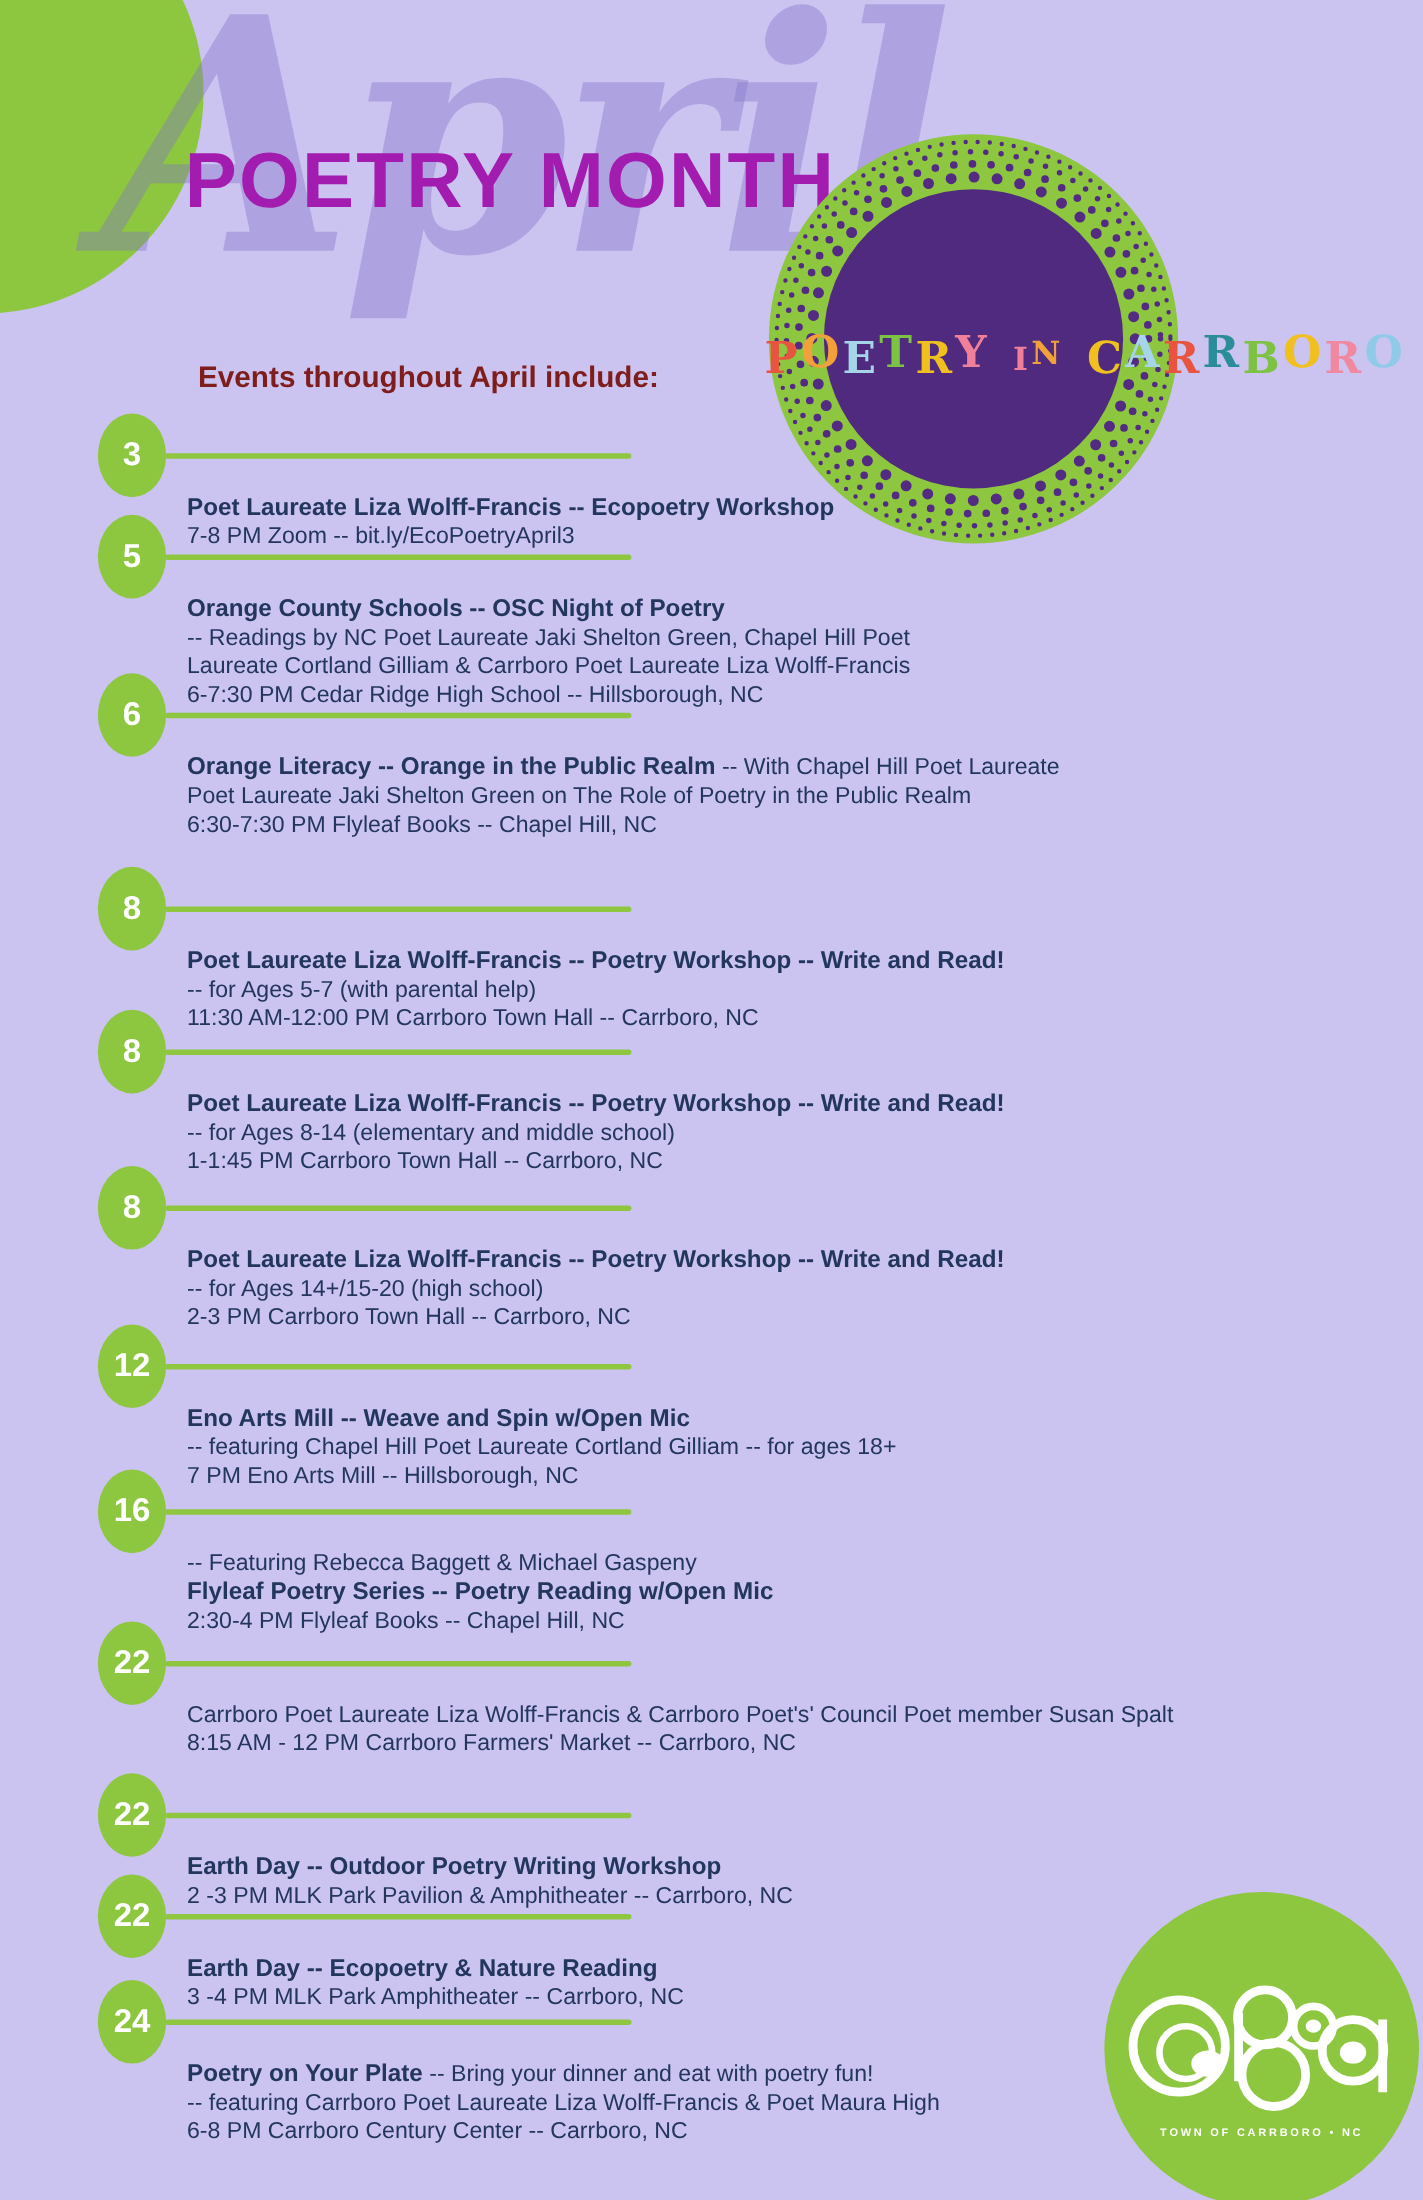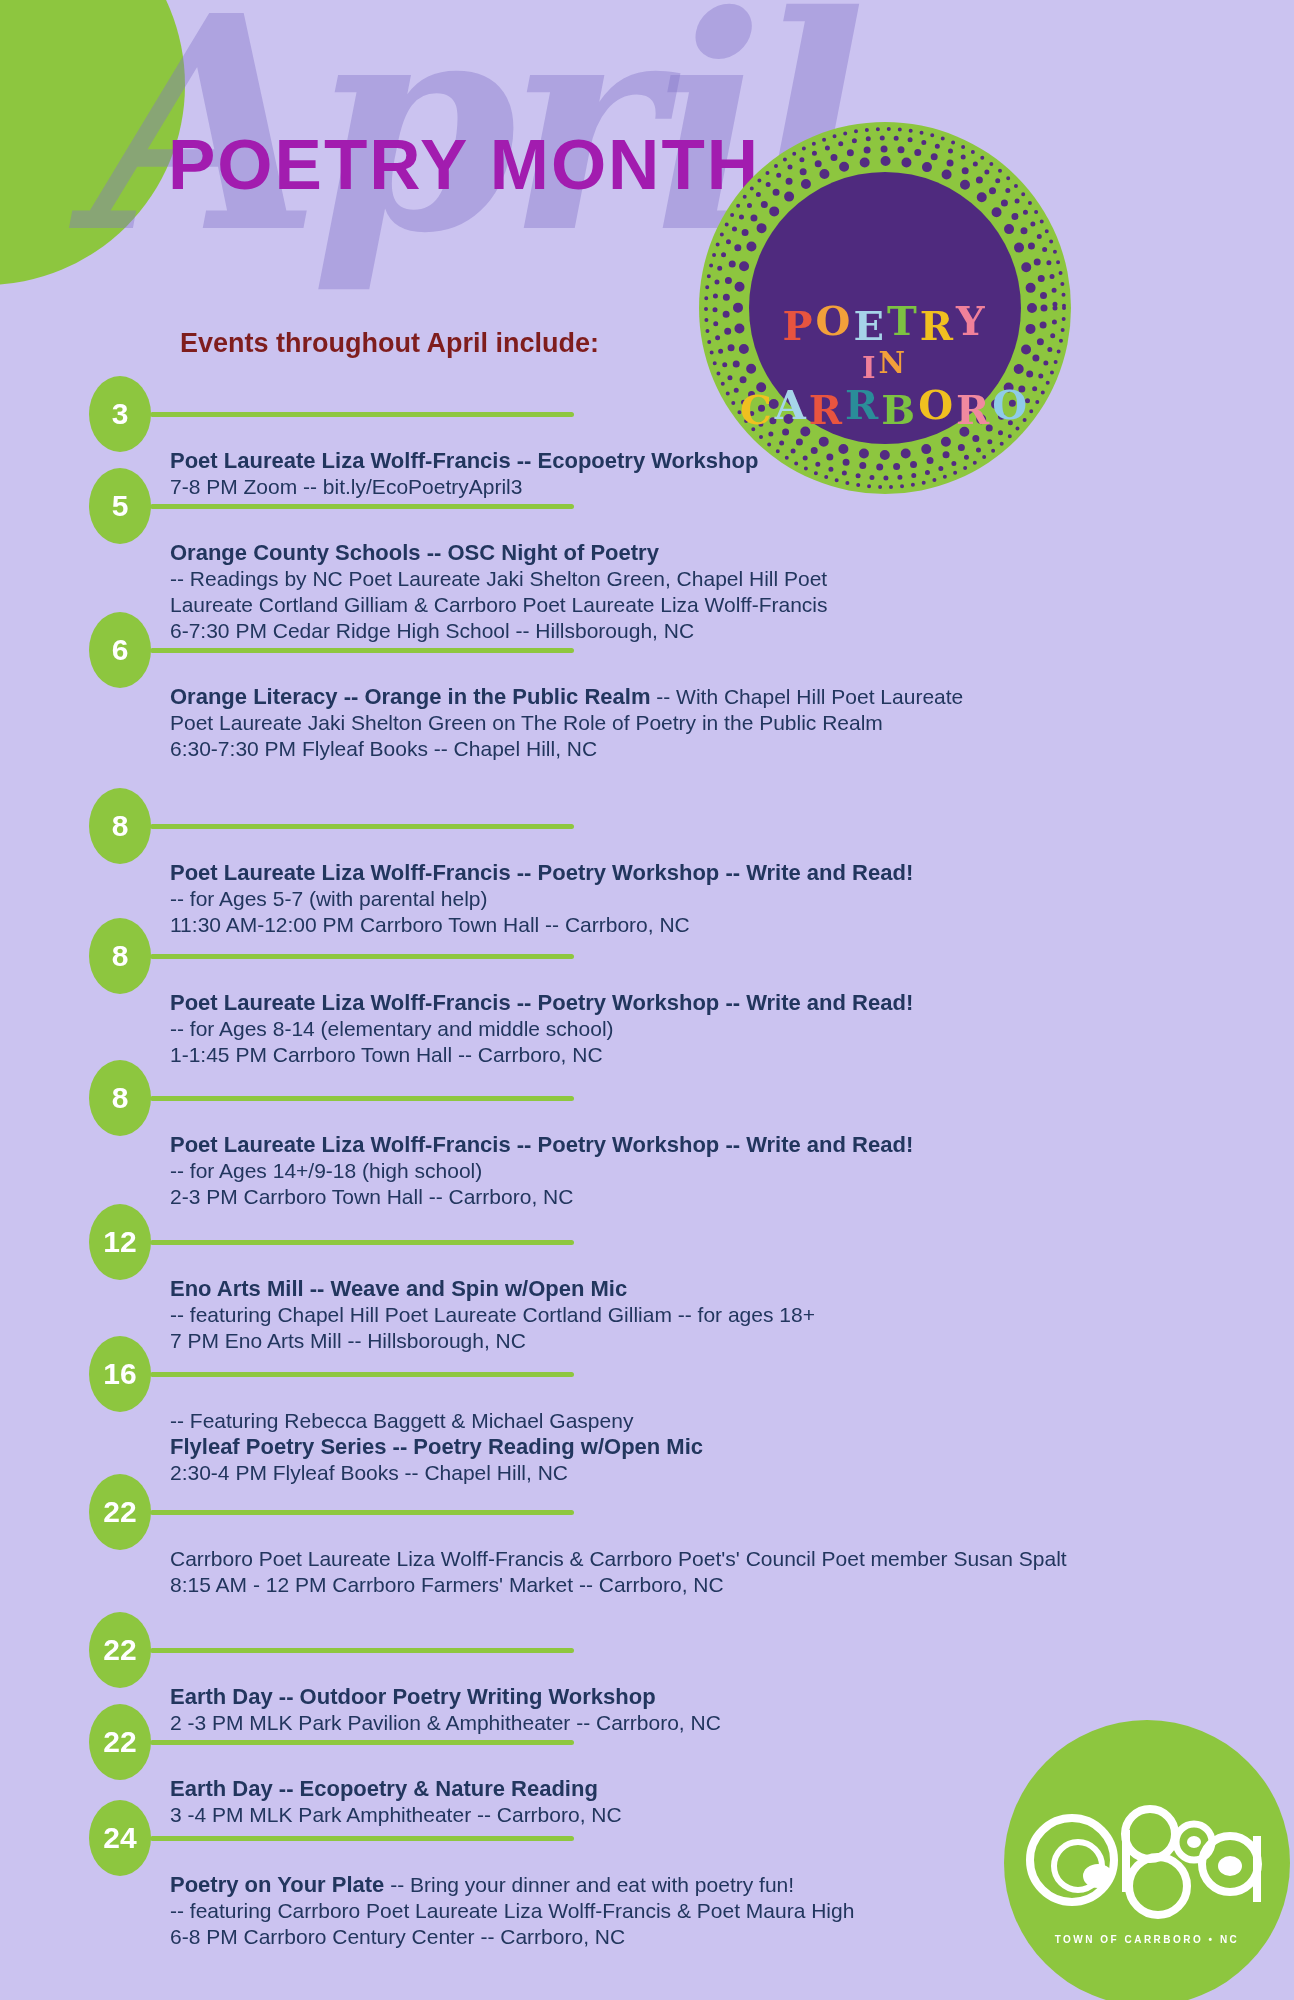--- a/index.html
+++ b/index.html
@@ -21,21 +21,21 @@
   .title{position:absolute;left:152px;top:108px;z-index:2;margin:16px;
          font-size:71px;font-weight:900;letter-spacing:2px;color:#a21caf;white-space:nowrap}
 
   .events-heading{position:absolute;left:178px;top:326px;z-index:2;margin:2px;
          font-size:27px;font-weight:800;color:#7f1d1d;white-space:nowrap}
 
   
   .badge{position:absolute;left:695px;top:118px;width:380px;height:380px;z-index:3}
   .badge svg{position:absolute;inset:0}
   .badge-rows{position:absolute;left:0;top:186px;width:100%;z-index:4;
-              display:flex;flex-direction:column;align-items:center;gap:7px}
+              display:flex;flex-direction:row;align-items:center;gap:21px}
   .badge-row{font-family:"DejaVu Serif",serif;font-weight:700;letter-spacing:3px;
              line-height:1.02;white-space:nowrap}
   .badge-row span{display:inline-block}
   .badge-row span:nth-child(odd){transform:translateY(2px)}
   .badge-row span:nth-child(even){transform:translateY(-3px)}
 
   
   .events{position:absolute;inset:0;z-index:2}
   .event{position:absolute;left:88px;width:1092px}
   .date-circle{position:absolute;left:1px;top:2px;width:62px;height:76px;
@@ -142,21 +142,21 @@
           <div class="evt-line">1-1:45 PM Carrboro Town Hall -- Carrboro, NC</div>
         </div>
     </div>
       <div class="event" style="top: 1058px;">
       <div class="date-circle">
           <span class="date">8</span>
         </div>
       <div class="event-line"></div>
       <div class="event-body">
           <div class="evt-line"><span class="b">Poet Laureate Liza Wolff-Francis -- Poetry Workshop -- Write and Read!</span></div>
-          <div class="evt-line">-- for Ages 14+/9-18 (high school)</div>
+          <div class="evt-line">-- for Ages 14+/15-20 (high school)</div>
           <div class="evt-line">2-3 PM Carrboro Town Hall -- Carrboro, NC</div>
         </div>
     </div>
       <div class="event" style="top: 1202px;">
       <div class="date-circle">
           <span class="date">12</span>
         </div>
       <div class="event-line"></div>
       <div class="event-body">
           <div class="evt-line"><span class="b">Eno Arts Mill -- Weave and Spin w/Open Mic</span></div>

